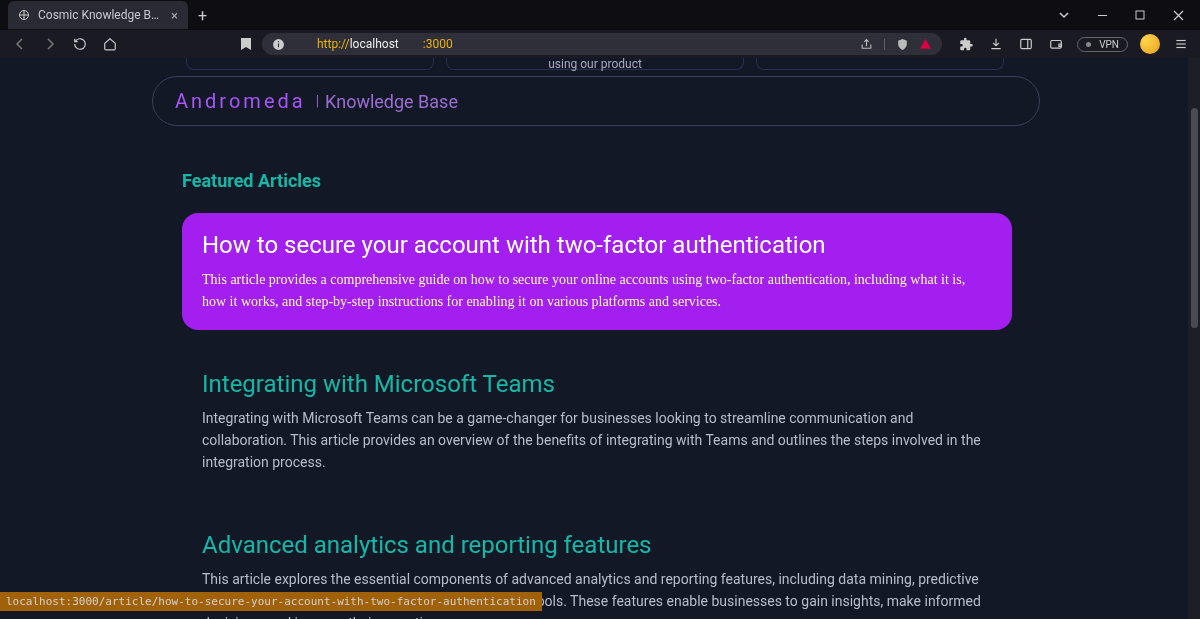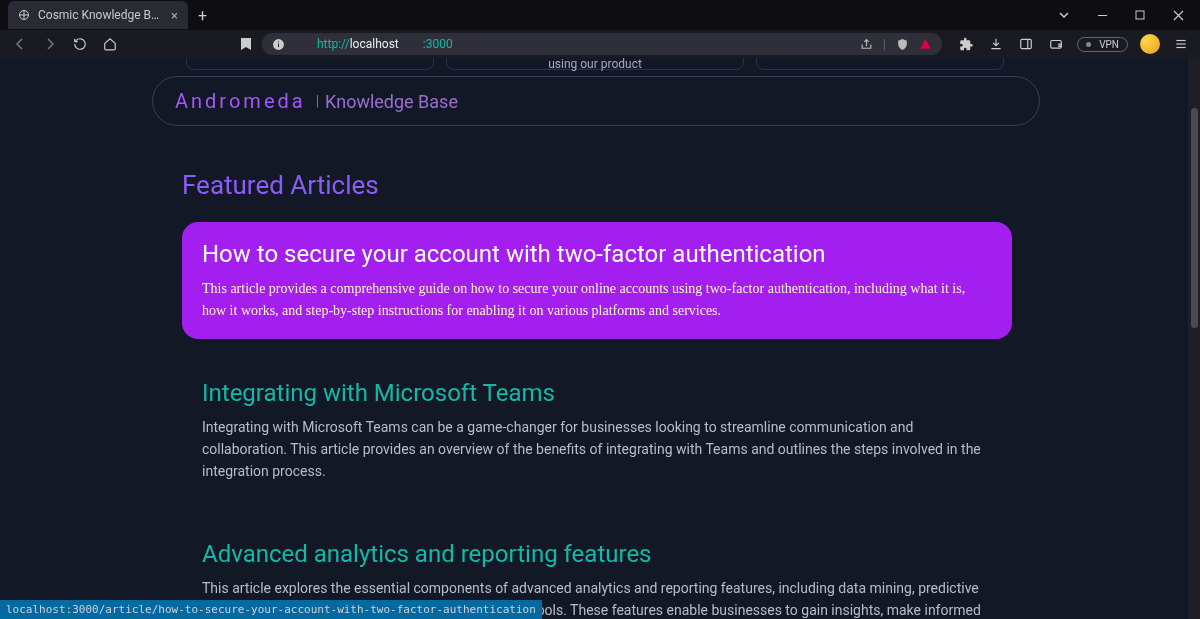--- a/index.html
+++ b/index.html
@@ -63,21 +63,21 @@
   display: flex;
   align-items: center;
   padding: 0 10px;
   gap: 8px;
   font-size: 12px;
   color: #bbb;
 }
 .addr-left { display:flex; align-items:center; gap:8px; flex:1; }
 .addr-icons-right { display:flex; align-items:center; gap:10px; }
 .url-host { color: #eee; }
-.url-rest { color: #14b8a6; padding-left: 24px; }
+.url-rest { color: #eab308; padding-left: 24px; }
 .toolbar-right { margin-left: auto; display: flex; align-items: center; gap: 12px; }
 .tb-ico { width: 18px; height: 18px; display: flex; align-items: center; justify-content: center; color: #ccc; font-size: 13px; cursor:pointer;}
 .vpn-pill { border: 1px solid #666; border-radius: 10px; padding: 1px 8px; font-size: 10px; color: #ccc; display:flex; align-items:center; gap:8px; }
 .vpn-dot { width:5px; height:5px; border-radius:50%; background:#888; }
 .avatar { width:20px; height:20px; border-radius:50%; background: radial-gradient(circle at 30% 30%, #ffd54a, #e8a020); }
 
 
 .viewport {
   position: relative;
   height: 561px;
@@ -119,34 +119,34 @@
   font-size: 20px;
   letter-spacing: 3px;
   color: #a855f7;
   font-weight: 400;
 }
 .brand-divider { color: #8a62c8; margin: 0 6px 0 10px; font-size:14px;}
 .brand-sub { color: #9a6dd0; font-size: 18px; }
 
 
 .content { position:absolute; top:112px; left:182px; width:830px; }
-.section-title { color: #8b5cf6; font-size: 26px; font-weight: 400; margin-bottom: 22px; }
+.section-title { color: #14b8a6; font-size: 18px; font-weight: 700; margin-bottom: 22px; }
 
 .article { border-radius: 16px; padding: 18px 20px; margin-bottom: 22px; cursor:pointer; }
 .article.featured { background: #a21ff0; }
 .article.featured .a-title { color: #fff; }
 .article.featured .a-body { color: #fef9c3; font-family: Liberation Serif, serif; }
 .a-title { font-size: 24px; font-weight: 400; color: #14b8a6; margin-bottom: 10px; }
 .a-body { font-size: 14px; line-height: 1.55; color: #b8bccb; }
 
 .status-bar {
   position: absolute;
-  bottom: 0;
+  bottom: 8px;
   left: 0;
-  background: #0369a1;
+  background: #a16207;
   color: #d0d0d8;
   font-size: 11px;
   padding: 3px 6px;
   font-family: monospace, sans-serif;
 }
 
 svg { display:block; }
 </style>
 </head>
 <body>

